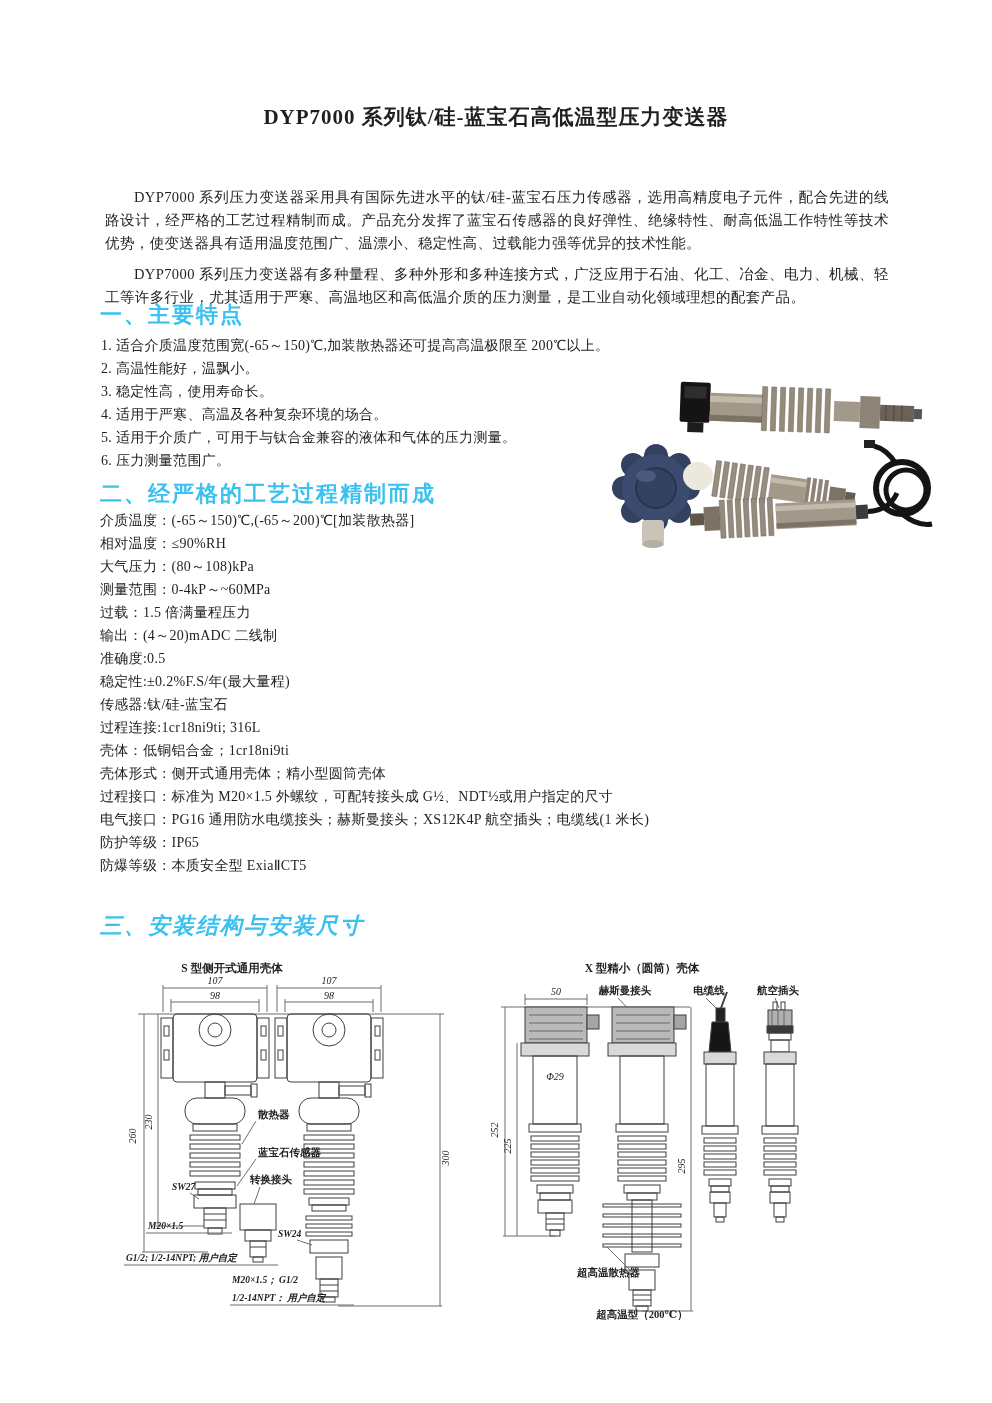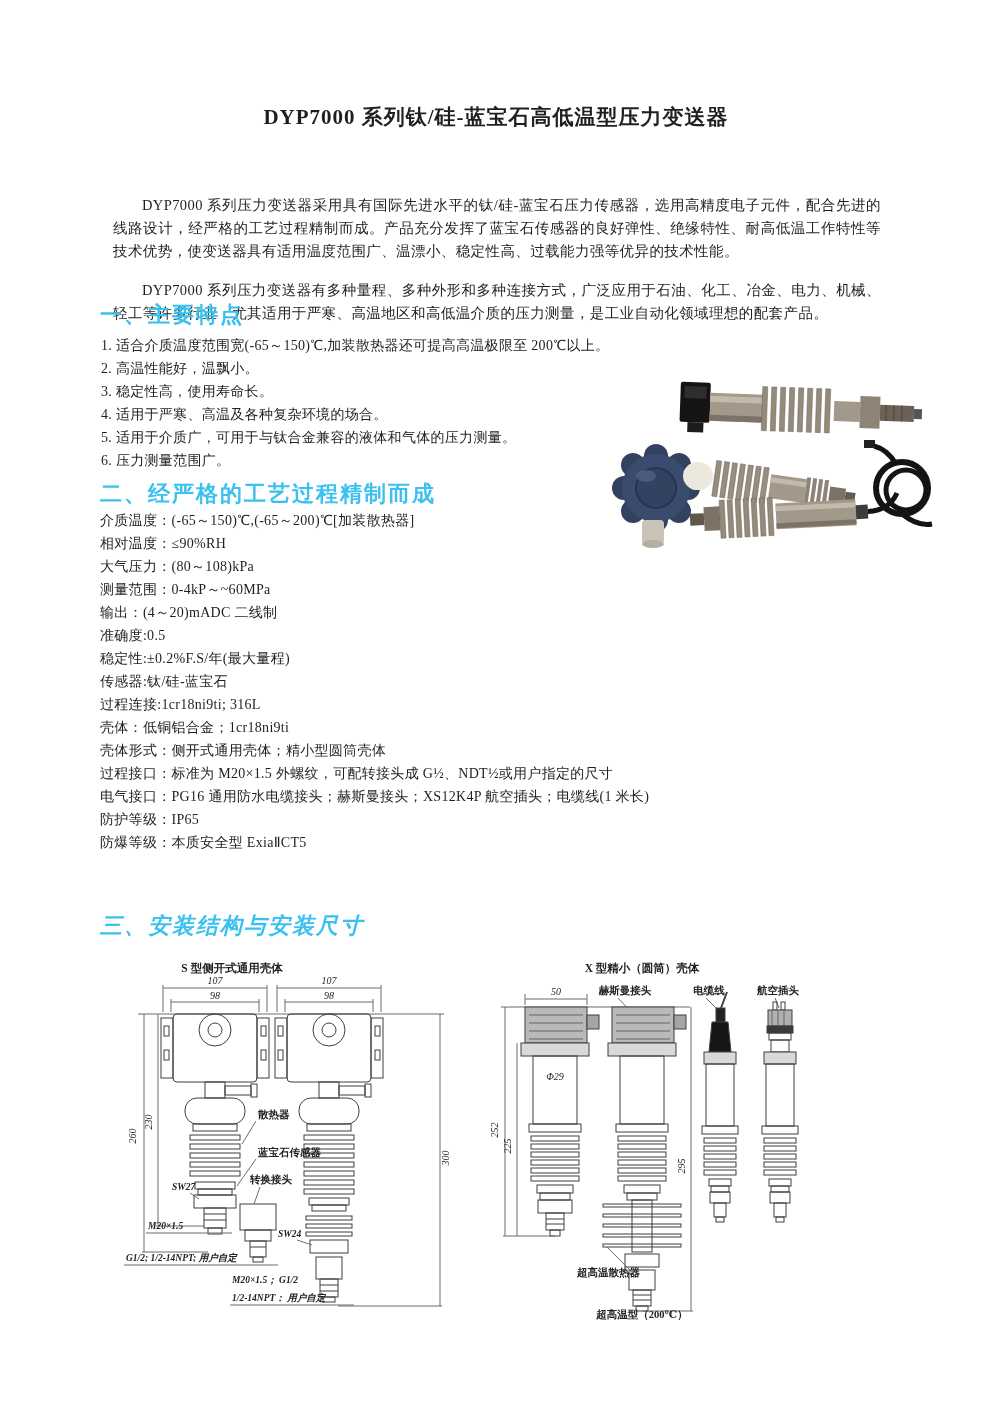--- a/index.html
+++ b/index.html
@@ -2,21 +2,21 @@
 <html><head>
 <meta charset="utf-8">
 <style>
   html,body{margin:0;padding:0;background:#ffffff;}
   .page{position:relative;width:992px;height:1403px;background:#fff;overflow:hidden;
         font-family:"Liberation Serif","DejaVu Serif",serif;color:#1f1f1f;}
   .doc-title{position:absolute;top:103px;left:0;width:100%;text-align:center;
              font-size:21px;font-weight:700;letter-spacing:1px;}
   .intro{position:absolute;top:178px;left:97px;width:800px;font-size:14.5px;
          line-height:23px;text-align:justify;letter-spacing:.4px;}
-  .intro p{margin:16px;text-indent:2em;}
+  .intro p{margin:8px;text-indent:2em;}
   .sec-heading{position:absolute;left:100px;font-size:22px;color:#3ac1ef;
                font-weight:600;letter-spacing:2px;}
   .sh1{top:300px;} .sh2{top:479px;} .sh3{top:911px;font-style:italic;}
   .feature-list{position:absolute;top:334px;left:101px;font-size:14px;line-height:23px;}
   .spec-list{position:absolute;top:509px;left:100px;font-size:14px;line-height:23px;}
   .line{height:23px;white-space:nowrap;letter-spacing:.3px;font-family:Liberation Serif, serif;}
   .photo{position:absolute;left:602px;top:380px;width:348px;height:168px;}
   .drawing-left{position:absolute;left:92px;top:952px;}
   .drawing-right{position:absolute;left:485px;top:952px;}
   svg text{font-family:"Liberation Serif","DejaVu Serif",serif;fill:#222;}
@@ -136,20 +136,21 @@
       <path d="M300 134 C 310 142, 320 146, 330 144" stroke-width="5"></path>
     </g>
   </svg>
 
   <div class="sec-heading sh2">二、经严格的工艺过程精制而成</div>
   <div class="spec-list">
     <div class="line">介质温度：(-65～150)℃,(-65～200)℃[加装散热器]</div>
     <div class="line">相对温度：≤90%RH</div>
     <div class="line">大气压力：(80～108)kPa</div>
     <div class="line">测量范围：0-4kP～~60MPa</div>
+    <div class="line">过载：1.5 倍满量程压力</div>
     <div class="line">输出：(4～20)mADC 二线制</div>
     <div class="line">准确度:0.5</div>
     <div class="line">稳定性:±0.2%F.S/年(最大量程)</div>
     <div class="line">传感器:钛/硅-蓝宝石</div>
     <div class="line">过程连接:1cr18ni9ti; 316L</div>
     <div class="line">壳体：低铜铝合金；1cr18ni9ti</div>
     <div class="line">壳体形式：侧开式通用壳体；精小型圆筒壳体</div>
     <div class="line">过程接口：标准为 M20×1.5 外螺纹，可配转接头成 G½、NDT½或用户指定的尺寸</div>
     <div class="line">电气接口：PG16 通用防水电缆接头；赫斯曼接头；XS12K4P 航空插头；电缆线(1 米长)</div>
     <div class="line">防护等级：IP65</div>

